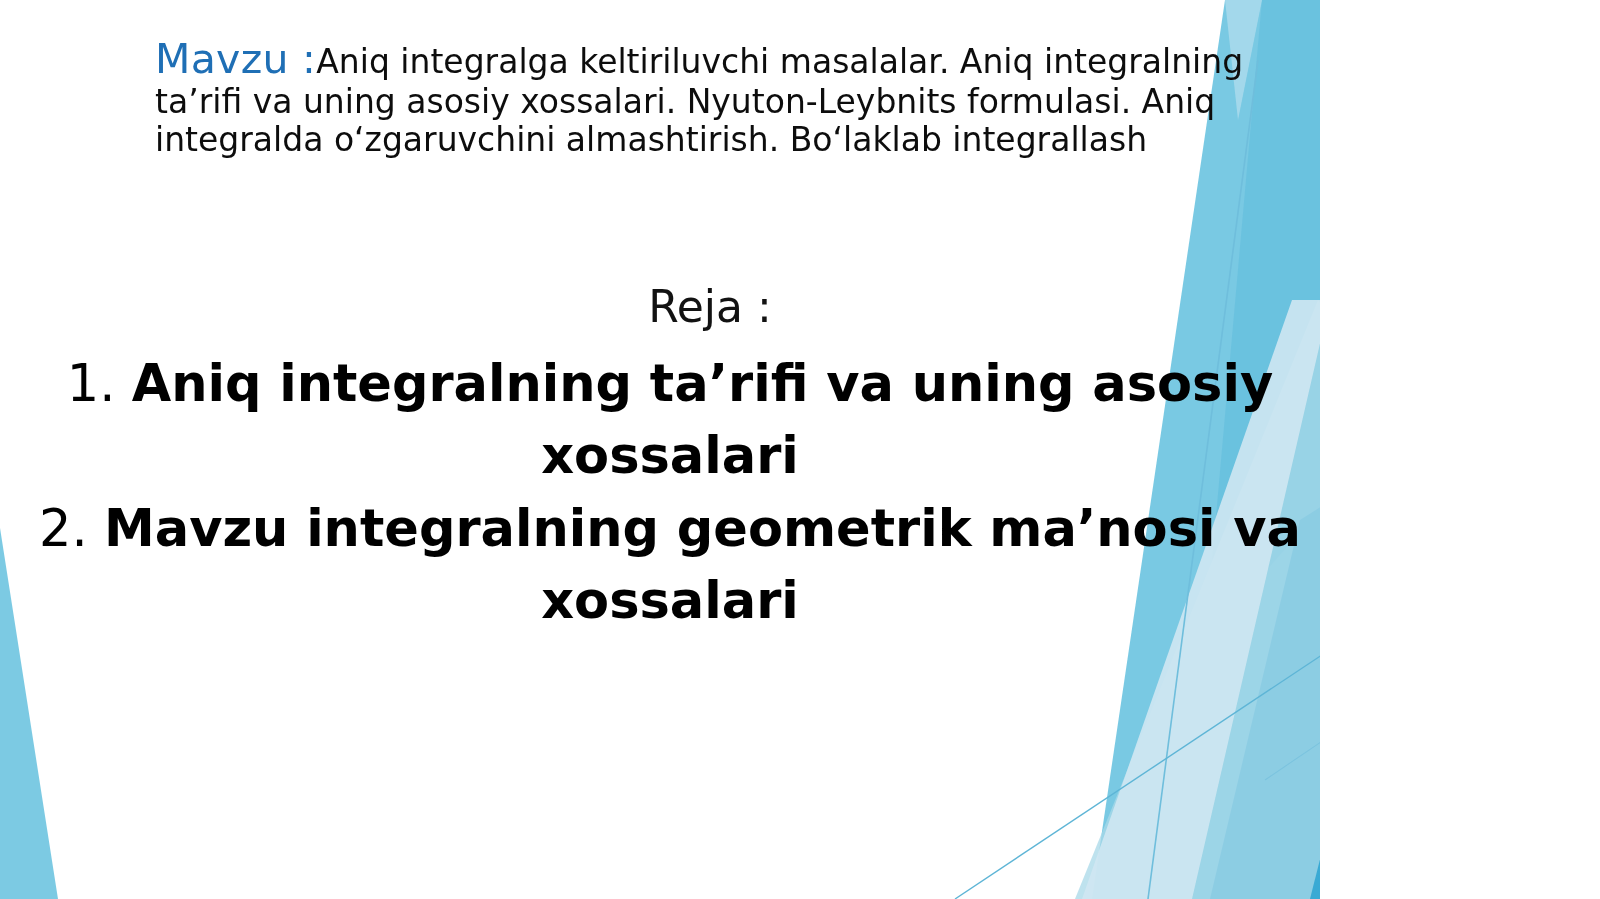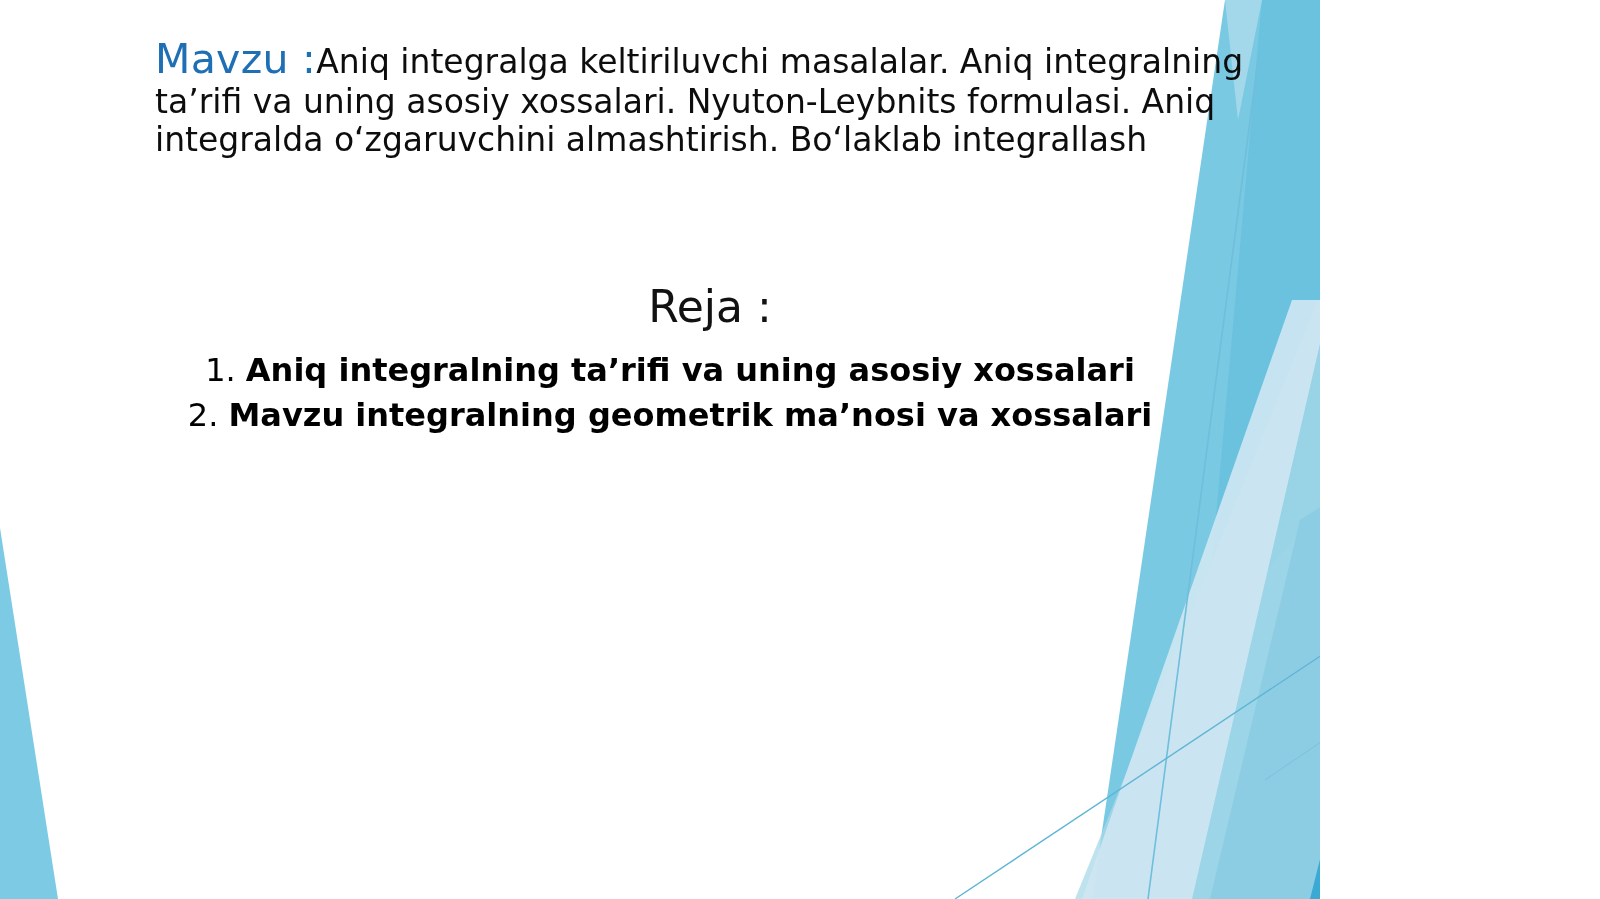--- a/index.html
+++ b/index.html
@@ -68,21 +68,21 @@
 
   
   #reja-list {
     position: absolute;
     left: 0;
     top: 348px;
     width: 1340px;
     text-align: center;
   }
   .reja-item {
-    font-size: 32px;
+    font-size: 51px;
     line-height: 1.42;
     color: #000000;
     margin: 0;
     padding: 0;
   }
   .reja-num {
     font-weight: normal;
   }
   .reja-num.bold {
     font-weight: bold;

